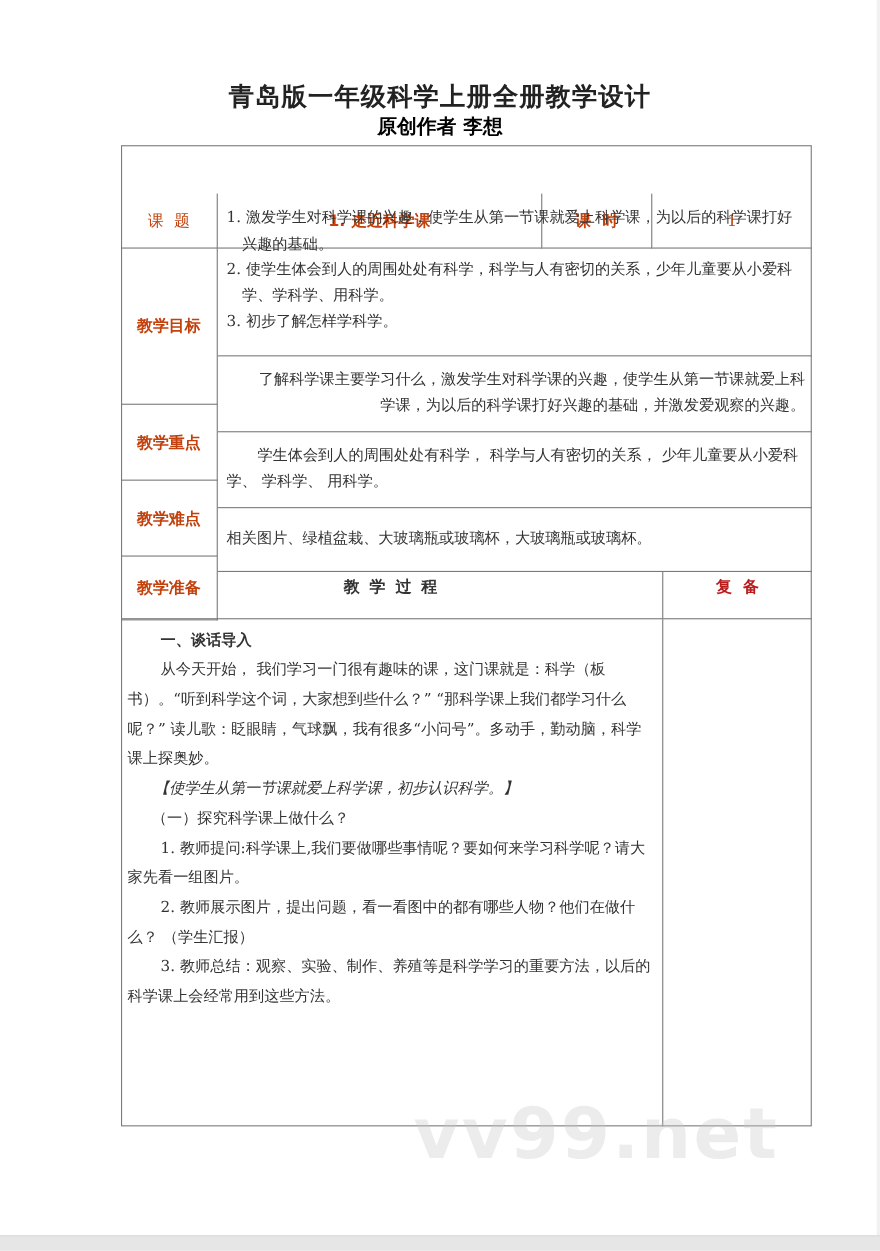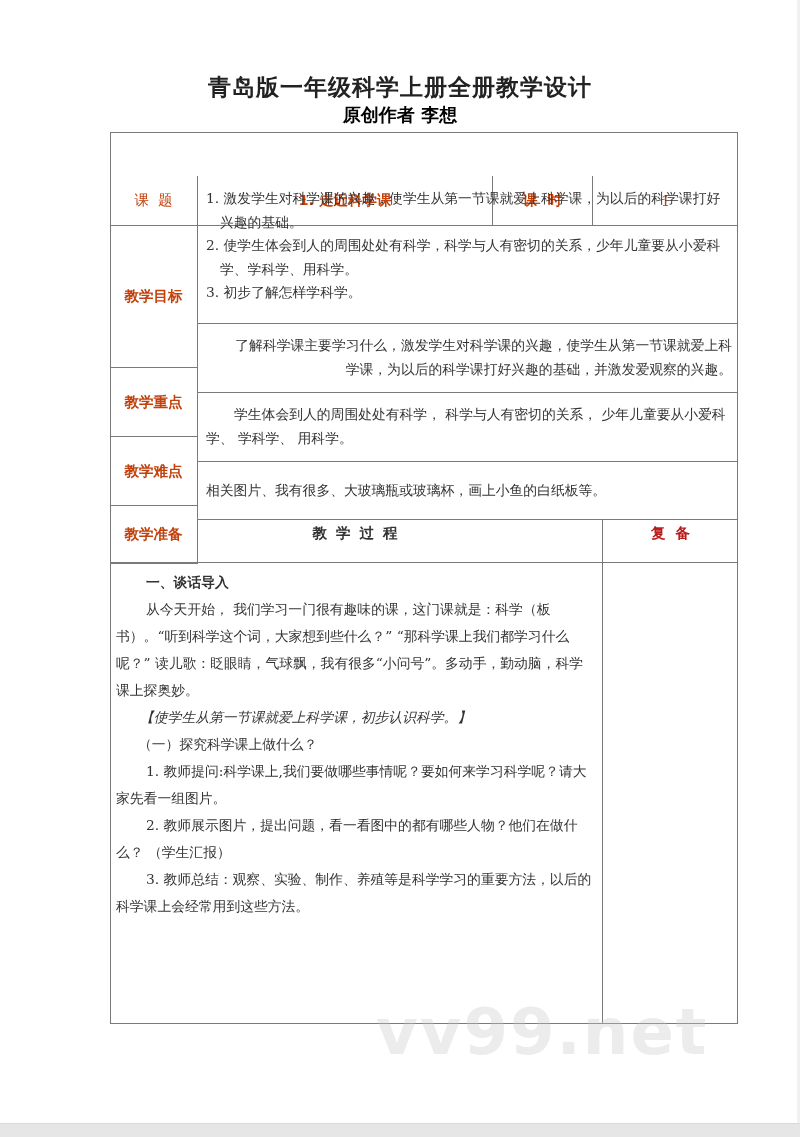--- a/index.html
+++ b/index.html
@@ -59,21 +59,21 @@
   <span class="it">3. 初步了解怎样学科学。</span>
 </div>
 
 <div class="cell lbl" style="left:110px; top:324px; width:88px; height:69px;">教学重点</div>
 <div class="cell txt indent" style="left:198px; top:324px; width:540px; height:69px; border-right:none; padding-top:9px;text-align:right;">了解科学课主要学习什么，激发学生对科学课的兴趣，使学生从第一节课就爱上科学课，为以后的科学课打好兴趣的基础，并激发爱观察的兴趣。</div>
 
 <div class="cell lbl" style="left:110px; top:393px; width:88px; height:69px;">教学难点</div>
 <div class="cell txt indent" style="left:198px; top:393px; width:540px; height:69px; border-right:none; padding-top:9px;">学生体会到人的周围处处有科学， 科学与人有密切的关系， 少年儿童要从小爱科学、 学科学、 用科学。</div>
 
 <div class="cell lbl" style="left:110px; top:462px; width:88px; height:58px;">教学准备</div>
-<div class="cell txt" style="left:198px; top:462px; width:540px; height:58px; border-right:none; display:flex; align-items:center; padding-top:0;">相关图片、我有很多、大玻璃瓶或玻璃杯，画上小鱼的白纸板等。</div>
+<div class="cell txt" style="left:198px; top:462px; width:540px; height:58px; border-right:none; display:flex; align-items:center; padding-top:0;">相关图片、绿植盆栽、大玻璃瓶或玻璃杯，大玻璃瓶或玻璃杯。</div>
 
 <div class="cell" style="left:110px; top:520px; width:493px; height:43px; text-align:center; padding-top:3px;">
   <span style="font-family:'DejaVu Sans',sans-serif; font-weight:bold; font-size:14.5px; color:#333; letter-spacing:2px;">教 学 过 程</span>
 </div>
 <div class="cell" style="left:603px; top:520px; width:135px; height:43px; border-right:none; text-align:center; padding-top:3px;">
   <span style="font-family:'DejaVu Sans',sans-serif; font-weight:bold; font-size:14.5px; color:#b91c1c; white-space:pre;">复  备</span>
 </div>
 
 <div class="cell proc" style="left:110px; top:563px; width:493px; height:461px; border-bottom:none; padding-top:6px;">
   <p class="h">一、谈话导入</p>

